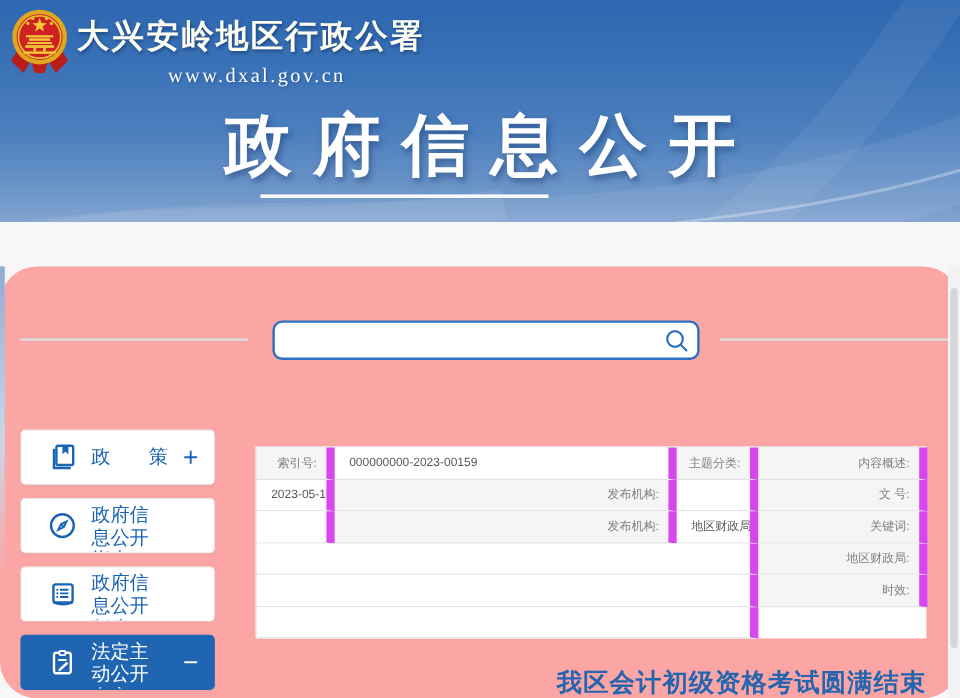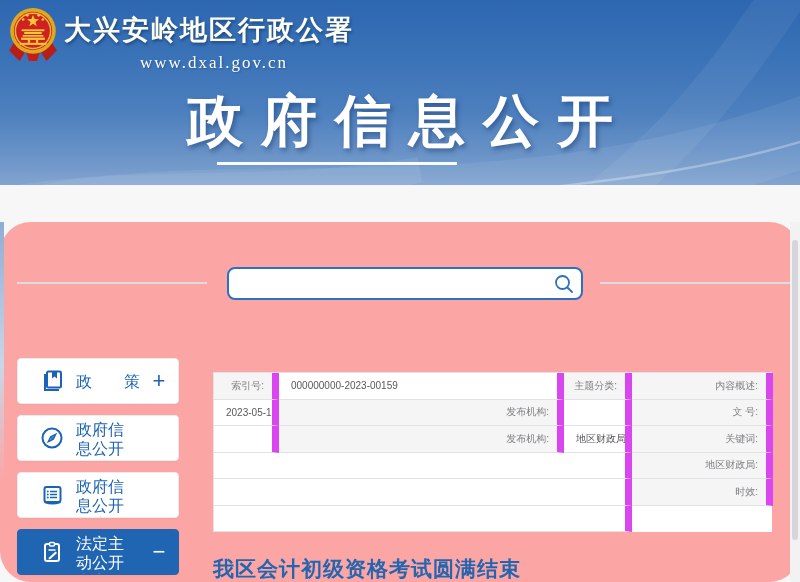--- a/index.html
+++ b/index.html
@@ -91,21 +91,21 @@
   }
   .cell{
     border-right:7px solid #d946ef;border-bottom:1px solid #e2e2e4;
     display:flex;align-items:center;box-sizing:border-box;
     font-size:10px;overflow:hidden;white-space:nowrap;
   }
   .cell.lbl{background:#f5f5f6;color:#7f7f82;justify-content:flex-end;padding-right:8px;}
   .cell.val{background:#ffffff;color:#58585c;padding-left:12px;}
   .cell.span3{grid-column:span 3;}
   .article-title{
-    margin-top:23px;text-align:left;
+    margin-top:23px;text-align:right;
     color:#2465af;font-size:21px;font-weight:bold;letter-spacing:1px;
   }
   
   .scrollbar-track{position:absolute;right:0;top:0;width:10px;height:360px;background:#f2f2f3;}
   .scrollbar-thumb{position:absolute;right:2px;top:18px;width:6px;height:300px;border-radius:3px;background:#d4d6da;}
 </style>
 </head>
 <body>
 
 <div class="banner">

